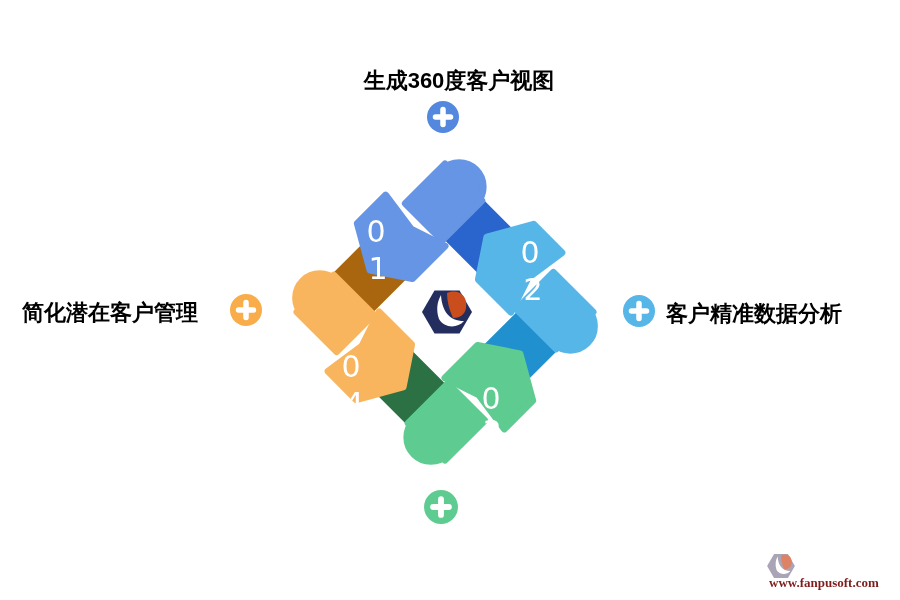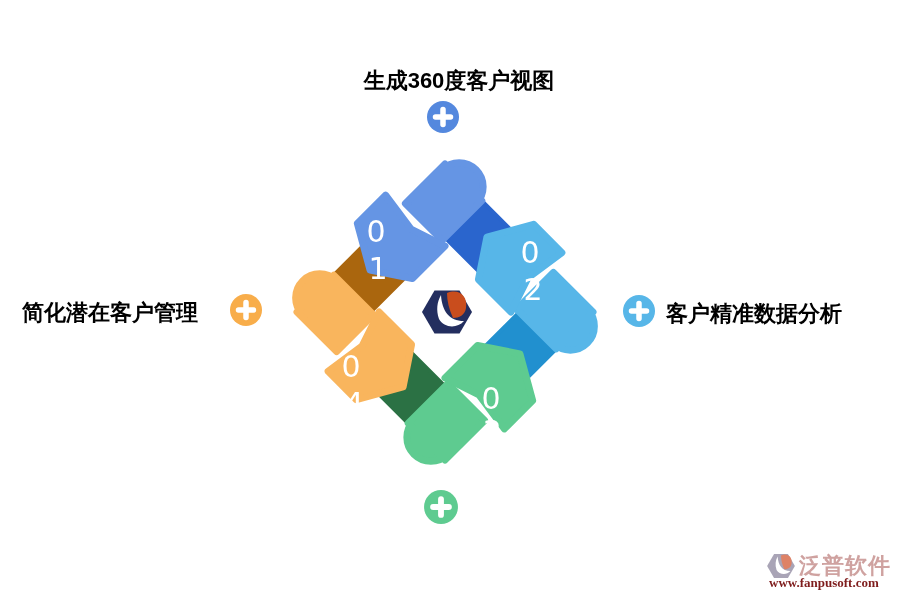--- a/index.html
+++ b/index.html
@@ -108,17 +108,16 @@
   <div class="step-label" style="left:22px;top:298px;">简化潜在客户管理</div>
 
   <div class="watermark">
     <span class="wm-glyph">
       <svg width="30" height="28" viewBox="-27 -24 54 48">
         <path d="M -25 0 L -12.5 -21.5 L 12.5 -21.5 L 25 0 L 12.5 21.5 L -12.5 21.5 Z" fill="#A9A4B6"></path>
         <path d="M -6 -17 C -5 -1 2 9 17 9 C 10 17 -3 16 -8 7 C -11 -2 -10 -10 -6 -17 Z" fill="#FFFFFF"></path>
         <path d="M 0 -19 C 12 -24 21 -16 19 -4 C 18 3 12 6 6 6 C 2 -3 0 -11 0 -19 Z" fill="#DE8266"></path>
       </svg>
     </span>
-    <span class="wm-brand">泛普软件</span>
     <span class="wm-url">www.fanpusoft.com</span>
   </div>
 
 </div>
 
 </body></html>

